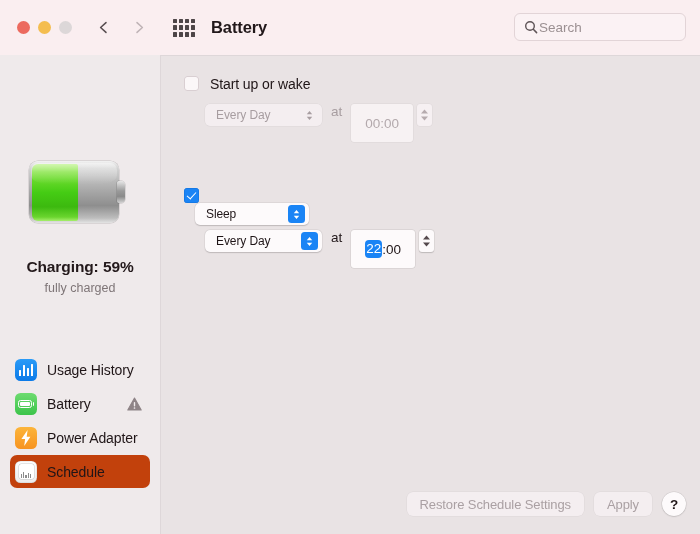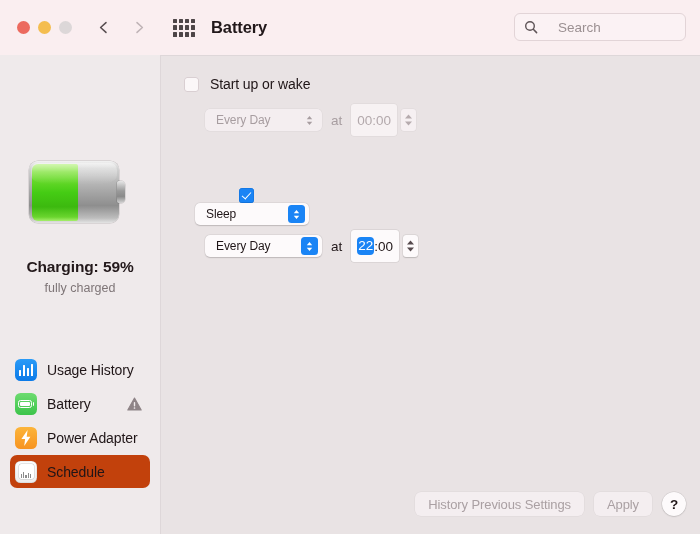--- a/index.html
+++ b/index.html
@@ -83,21 +83,21 @@
     width: 172px; height: 28px;
     border: 1px solid #e2d4d7;
     border-radius: 6px;
     background: #fbf2f4;
     display: flex;
     align-items: center;
     padding-left: 9px;
   }
   #search-box svg { display:block; }
   #search-placeholder {
-    margin-left: 20px;
+    margin-left: 1px;
     font-size: 13.5px;
     color: #9b9092;
   }
 
   
   #sidebar {
     position: absolute;
     left: 0; top: 55px;
     width: 160px; height: 479px;
     background: #efeaeb;
@@ -260,21 +260,21 @@
   .warn-tri { margin-left: auto; margin-right: 8px; display:block; }
 
   
   #content {
     position: absolute;
     left: 161px; top: 56px;
     width: 539px; height: 478px;
     background: #e9e3e4;
   }
 
-  .row { position: absolute; display: flex; align-items: center; }
+  .row { position: absolute; display: flex; }
 
   
   .cbox {
     width: 15px; height: 15px;
     border-radius: 3.5px;
     flex: 0 0 15px;
     position: relative;
   }
   .cbox.off {
     background: #fbf7f8;
@@ -324,26 +324,26 @@
     background: #1a84f5;
     display: flex; align-items: center; justify-content: center;
   }
   .popup.disabled .popup-chev { background: transparent; }
 
   .at-label { font-size: 13.5px; color: #1f1517; margin: 0 9px; }
   .at-label.dim { color: #a79da0; }
 
   
   .timefield {
-    height: 32px;
+    height: 38px;
     background: #fdfafb;
     border-radius: 3px;
     display: flex;
     align-items: center;
-    padding: 0 6px;
+    padding: 0 14px;
     box-shadow: 0 0 0 0.5px rgba(0,0,0,0.12);
     font-size: 13.5px;
     color: #1f1517;
   }
   .timefield.disabled { background: #f7f2f3; color: #b3a9ac; box-shadow: 0 0 0 0.5px rgba(0,0,0,0.06); }
   .hh-sel {
     background: #1a84f5;
     color: #fff;
     padding: 1px 1px 1.5px 1px;
     border-radius: 4px;
@@ -578,19 +578,19 @@
         <svg width="9" height="5" viewBox="0 0 9 5">
             <path d="M4.5 0.6 L8 4.4 L1 4.4 Z" fill="#55494d"></path>
           </svg>
         <svg width="9" height="5" viewBox="0 0 9 5">
             <path d="M4.5 4.4 L8 0.6 L1 0.6 Z" fill="#55494d"></path>
           </svg>
       </span>
     </div>
 
     <div id="bottom-bar">
-      <span class="btn">History Previous Settings</span>
+      <span class="btn">Restore Schedule Settings</span>
       <span class="btn">Apply</span>
       <span class="btn" id="help-btn">?</span>
     </div>
 
   </div>
 </div>
 
 </body></html>

